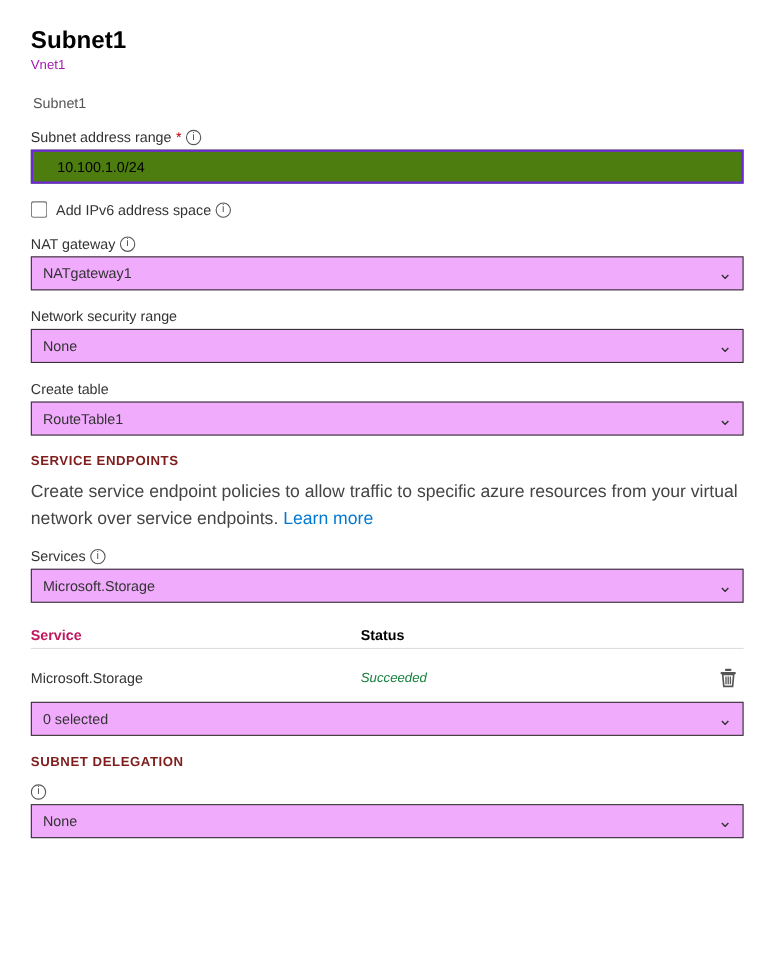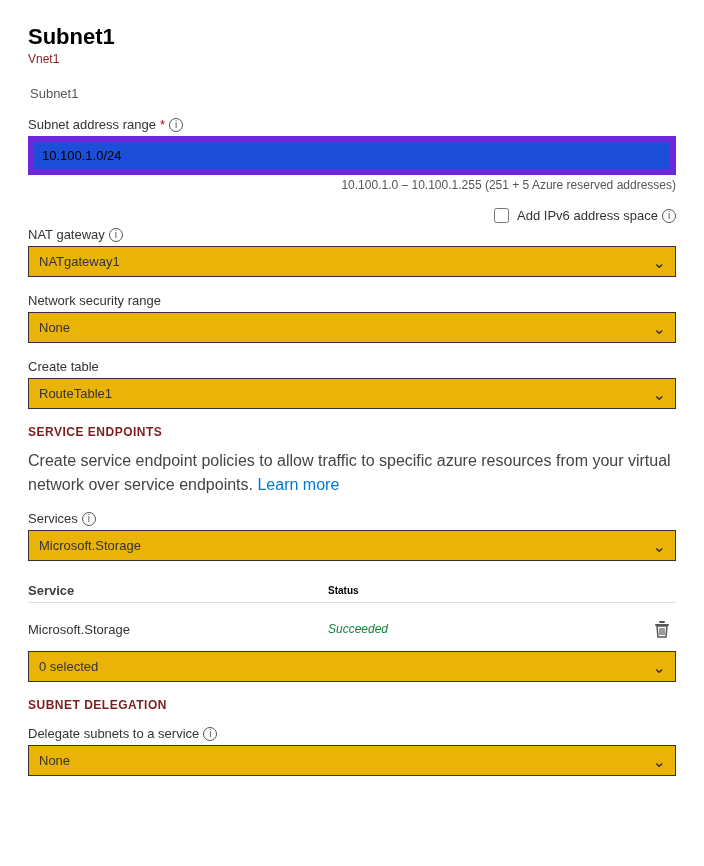--- a/index.html
+++ b/index.html
@@ -17,21 +17,21 @@
       padding: 24px 28px;
     }
     .page-title {
       font-size: 22px;
       font-weight: 700;
       color: #000;
       margin-bottom: 2px;
     }
     .page-subtitle {
       font-size: 12px;
-      color: #7f1d1d;
+      color: #a21caf;
       margin-bottom: 20px;
     }
     .field-group {
       margin-bottom: 16px;
     }
     .field-label {
       font-size: 13px;
       color: #333;
       margin-bottom: 4px;
       display: flex;
@@ -49,38 +49,37 @@
       height: 14px;
       border: 1px solid #555;
       border-radius: 50%;
       font-size: 10px;
       color: #555;
       cursor: help;
       line-height: 1;
     }
     .text-input {
       width: 100%;
-      border: 6px solid #6d28d9;
-      padding: 6px 8px;
+      border: 2px solid #6d28d9;
+      padding: 6px 22px;
       font-size: 13px;
       outline: none;
-      background: #1d4ed8;
+      background: #4d7c0f;
     }
     .address-hint {
       font-size: 12px;
       color: #555;
       text-align: right;
       margin-top: 3px;
     }
     .checkbox-row {
       display: flex;
       align-items: center;
       gap: 8px;
-      margin-bottom: 4px;
-      justify-content: flex-end;
+      margin-bottom: 16px;
     }
     .checkbox-row input[type="checkbox"] {
       width: 15px;
       height: 15px;
       border: 1px solid #555;
       accent-color: #0078d4;
     }
     .checkbox-label {
       font-size: 13px;
       color: #333;
@@ -90,21 +89,21 @@
     }
     .dropdown-wrapper {
       position: relative;
       width: 100%;
     }
     .dropdown-select {
       width: 100%;
       border: 1px solid #333;
       padding: 7px 36px 7px 10px;
       font-size: 13px;
-      background: #eab308;
+      background: #f0abfc;
       appearance: none;
       -webkit-appearance: none;
       cursor: pointer;
       outline: none;
       color: #333;
     }
     .dropdown-arrow {
       position: absolute;
       right: 10px;
       top: 50%;
@@ -136,25 +135,25 @@
       display: flex;
       align-items: center;
       padding: 6px 0 4px 0;
       border-bottom: 1px solid #ddd;
       margin-bottom: 4px;
     }
     .table-col-service {
       flex: 0 0 300px;
       font-size: 13px;
       font-weight: 600;
-      color: #404040;
+      color: #be185d;
     }
     .table-col-status {
       flex: 1;
-      font-size: 10px;
+      font-size: 13px;
       font-weight: 600;
       color: #000;
     }
     .table-data-row {
       display: flex;
       align-items: center;
       padding: 8px 0;
     }
     .table-data-service {
       flex: 0 0 300px;
@@ -191,21 +190,20 @@
   <div style="font-size:13px;color:#555;padding-left:2px;">Subnet1</div>
 </div>
 
 <div class="field-group">
   <div class="field-label">
     <span>Subnet address range</span>
     <span class="required">*</span>
     <span class="info-icon">i</span>
   </div>
   <input type="text" class="text-input" value="10.100.1.0/24" style="">
-  <div class="address-hint">10.100.1.0 – 10.100.1.255 (251 + 5 Azure reserved addresses)</div>
 </div>
 
 <div class="checkbox-row">
   <input type="checkbox" style="">
   <label class="checkbox-label">
     <span>Add IPv6 address space</span>
     <span class="info-icon">i</span>
   </label>
 </div>
 
@@ -286,21 +284,20 @@
     <select class="dropdown-select">
       <option>0 selected</option>
     </select>
     <span class="dropdown-arrow">⌄</span>
   </div>
 </div>
 
 <div class="section-header">SUBNET DELEGATION</div>
 <div style="margin-top: 14px;">
   <div class="field-label">
-    <span>Delegate subnets to a service</span>
     <span class="info-icon">i</span>
   </div>
   <div class="dropdown-wrapper">
     <select class="dropdown-select">
       <option>None</option>
     </select>
     <span class="dropdown-arrow">⌄</span>
   </div>
 </div>
 

